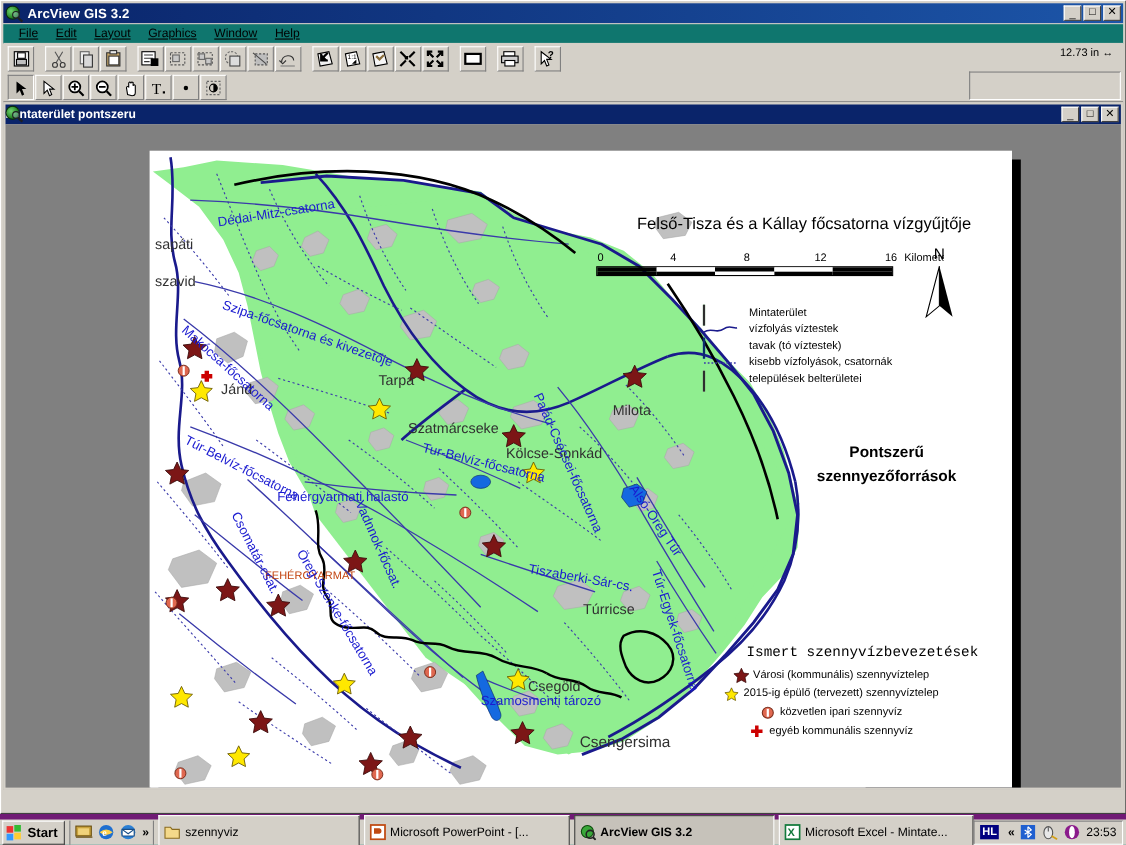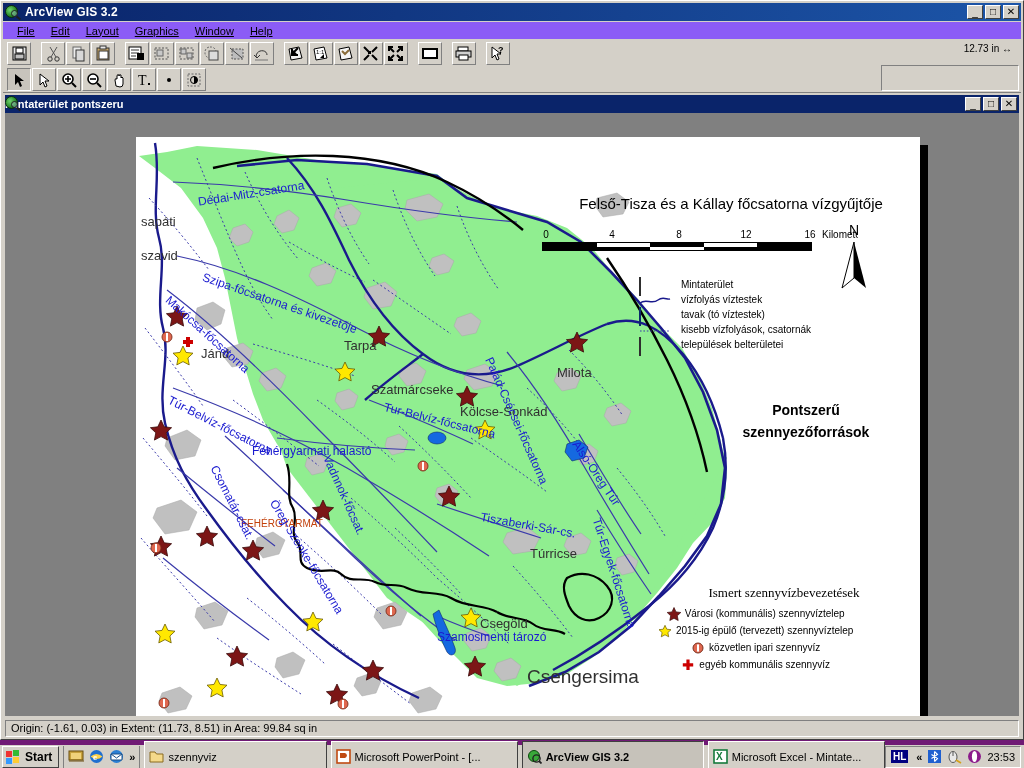--- a/index.html
+++ b/index.html
@@ -60,21 +60,21 @@
     position: relative; font-size: 9px; line-height: 12px; text-align: center;
     color: #000; font-family: "Liberation Sans", sans-serif;
   }
   .wbtn i { font-style: normal; position:absolute; left:0; right:0; top:0;
             font-size:10px; line-height:12px; }
   .wbtn.min i { top: 1px; }
 
   
   .menubar {
     position: absolute; left: 2px; top: 21px; width: 1018px; height: 18px;
-    background: #8b5cf6; display: flex; align-items: center; padding-left: 6px;
+    background: #0f766e; display: flex; align-items: center; padding-left: 6px;
     border-bottom: 1px solid #d4d0c8;
   }
   .menuitem {
     font-size: 11px; color: #000; padding: 1px 8px; cursor: default;
     font-family: "Liberation Sans", sans-serif;
   }
   .menuitem u { text-decoration: underline; }
 
   
   .toolrow {
@@ -200,21 +200,21 @@
 
   
   .pontszeru {
     position: absolute; left: 560px; top: 262px; width: 220px;
     text-align: center; font-size: 14px; font-weight: bold; color:#000;
     line-height: 22px; font-family: "Liberation Sans", sans-serif;
   }
   .ismert {
     position: absolute; left: 518px; top: 448px; width: 260px;
     text-align: center; font-size: 13px; color:#000;
-    font-family: Liberation Serif, serif; white-space: nowrap;
+    font-family: Liberation Mono, monospace; white-space: nowrap;
   }
   #legend2 { position: absolute; left: 518px; top: 468px; }
   .l2row { display:flex; align-items:center; height: 17px; justify-content: center; }
   .l2sym { width: 22px; height: 15px; flex:none; display:flex; align-items:center;
            justify-content:center; }
   .l2text { font-size: 10px; color:#000; white-space: nowrap;
             font-family: "Liberation Sans", sans-serif; }
 
   
   .statusbar {
@@ -837,21 +837,21 @@
               <div class="mlabel" style="left: 4px; top: 76px; font-size: 13px; color: rgb(48, 48, 48);">sapáti</div>
               <div class="mlabel" style="left: 4px; top: 110px; font-size: 13px; color: rgb(48, 48, 48);">szavid</div>
               <div class="mlabel" style="left: 64px; top: 208px; font-size: 13px; color: rgb(48, 48, 48);">Jánd</div>
               <div class="mlabel" style="left: 207px; top: 200px; font-size: 13px; color: rgb(48, 48, 48);">Tarpa</div>
               <div class="mlabel" style="left: 420px; top: 227px; font-size: 13px; color: rgb(48, 48, 48);">Milota</div>
               <div class="mlabel" style="left: 234px; top: 244px; font-size: 13px; color: rgb(48, 48, 48);">Szatmárcseke</div>
               <div class="mlabel" style="left: 323px; top: 266px; font-size: 13px; color: rgb(48, 48, 48);">Kölcse-Sonkád</div>
               <div class="mlabel" style="left: 104px; top: 380px; font-size: 10px; color: #c2410c;">FEHÉRGYARMAT</div>
               <div class="mlabel" style="left: 393px; top: 408px; font-size: 13px; color: rgb(48, 48, 48);">Túrricse</div>
               <div class="mlabel" style="left: 343px; top: 478px; font-size: 13px; color: rgb(48, 48, 48);">Csegöld</div>
-              <div class="mlabel" style="left: 390px; top: 528px; font-size: 19px; color: rgb(48, 48, 48);">Csengersima</div>
+              <div class="mlabel" style="left: 390px; top: 528px; font-size: 14px; color: rgb(48, 48, 48);">Csengersima</div>
               <div class="mlabel" style="left: 60px; top: 57px; font-size: 12px; color: rgb(26, 26, 208); transform-origin: left top; transform: rotate(-9deg);">Dédai-Mitz-csatorna</div>
               <div class="mlabel" style="left: 68px; top: 132px; font-size: 12px; color: rgb(26, 26, 208); transform-origin: left top; transform: rotate(19deg);">Szipa-főcsatorna és kivezetője</div>
               <div class="mlabel" style="left: 35px; top: 155px; font-size: 12px; color: rgb(26, 26, 208); transform-origin: left top; transform: rotate(42deg);">Makócsa-főcsatorna</div>
               <div class="mlabel" style="left: 35px; top: 255px; font-size: 12px; color: rgb(26, 26, 208); transform-origin: left top; transform: rotate(27deg);">Túr-Belvíz-főcsatorna</div>
               <div class="mlabel" style="left: 249px; top: 262px; font-size: 12px; color: rgb(26, 26, 208); transform-origin: left top; transform: rotate(14deg);">Tur-Belvíz-főcsatorna</div>
               <div class="mlabel" style="left: 358px; top: 217px; font-size: 12px; color: rgb(26, 26, 208); transform-origin: left top; transform: rotate(66deg);">Palád-Csécsei-főcsatorna</div>
               <div class="mlabel" style="left: 444px; top: 300px; font-size: 12px; color: rgb(26, 26, 208); transform-origin: left top; transform: rotate(56deg);">Alsó-Öreg Túr</div>
               <div class="mlabel" style="left: 466px; top: 378px; font-size: 12px; color: rgb(26, 26, 208); transform-origin: left top; transform: rotate(72deg);">Túr-Egyek-főcsatorna</div>
               <div class="mlabel" style="left: 115px; top: 306px; font-size: 12px; color: rgb(26, 26, 208); transform-origin: left top; transform: rotate(0deg);">Fehérgyarmati halastó</div>
               <div class="mlabel" style="left: 345px; top: 372px; font-size: 12px; color: rgb(26, 26, 208); transform-origin: left top; transform: rotate(10deg);">Tiszaberki-Sár-cs.</div>
@@ -859,25 +859,20 @@
               <div class="mlabel" style="left: 83px; top: 325px; font-size: 12px; color: rgb(26, 26, 208); transform-origin: left top; transform: rotate(63deg);">Csomatár-csat.</div>
               <div class="mlabel" style="left: 142px; top: 359px; font-size: 12px; color: rgb(26, 26, 208); transform-origin: left top; transform: rotate(59deg);">Öreg-Szenke-főcsatorna</div>
               <div class="mlabel" style="left: 300px; top: 492px; font-size: 12px; color: rgb(26, 26, 208); transform-origin: left top; transform: rotate(0deg);">Szamosmenti tározó</div>
             </div>
 
         </div>
       </div>
     </div>
   </div>
 
-  <div class="statusbar">
-    <div class="statusinner">
-      <span class="statustext">Origin: (-1.61, 0.03) in  Extent: (11.73, 8.51) in  Area: 99.84 sq in</span>
-    </div>
-  </div>
 </div>
 
 <div id="taskbar">
   <div id="startbtn">
     <span class="winflag">
       <i style="left:0;top:1px;background:#e33;"></i>
         <i style="left:7px;top:0;background:#3b3;"></i>
       <i style="left:0;top:8px;background:#39f;"></i>
         <i style="left:7px;top:7px;background:#fc3;"></i>
     </span>

